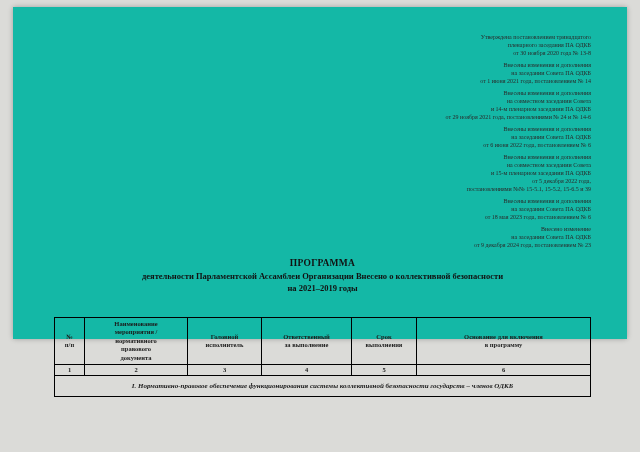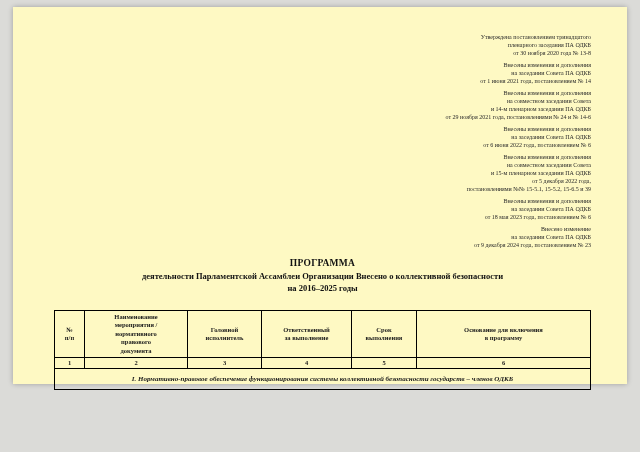--- a/index.html
+++ b/index.html
@@ -7,37 +7,37 @@
   body {
     background:#dbdbd8;
     font-family:"Liberation Serif", serif;
     color:#1b1b1b;
     overflow:hidden;
   }
   .canvas { position:relative; width:640px; height:452px; }
   .page {
     position:absolute;
     left:13px; top:7px;
-    width:614px; height:377px;
-    background:#fef9c3;
+    width:614px; height:332px;
+    background:#14b8a6;
     box-shadow:0 0 5px rgba(0,0,0,0.28);
     padding:26px 36px 0 41px;
   }
   
   .approvals { text-align:right; font-size:6px; line-height:8px; color:#2a2a2a; }
   .approvals p { white-space:pre-line; margin:0 0 4px 0; }
   
   .title-block { text-align:center; margin-top:8px; font-weight:bold; color:#111; }
   .title-main { font-size:9.5px; line-height:13px; letter-spacing:0.3px; }
   .title-sub  { font-size:8.5px; line-height:12px; }
   
   table.program {
     border-collapse:collapse;
     width:100%;
-    margin-top:16px;
+    margin-top:23px;
     table-layout:fixed;
   }
   table.program th, table.program td {
     border:1px solid #000;
     font-size:6.5px;
     padding:1px 2px;
   }
   table.program thead th {
     font-weight:bold;
     white-space:pre-line;
@@ -91,21 +91,21 @@
 на заседании Совета ПА ОДКБ
 от 18 мая 2023 года, постановлением № 6</p>
       <p>Внесено изменение
 на заседании Совета ПА ОДКБ
 от 9 декабря 2024 года, постановлением № 23</p>
     </div>
 
     <div class="title-block">
       <div class="title-main">ПРОГРАММА</div>
       <div class="title-sub">деятельности Парламентской Ассамблеи Организации Внесено о коллективной безопасности</div>
-      <div class="title-sub">на 2016–2025 годы</div>
+      <div class="title-sub">на 2021–2019 годы</div>
     </div>
 
     <table class="program">
       <colgroup>
         <col style="width:30px">
         <col style="width:103px">
         <col style="width:74px">
         <col style="width:90px">
         <col style="width:65px">
         <col>

